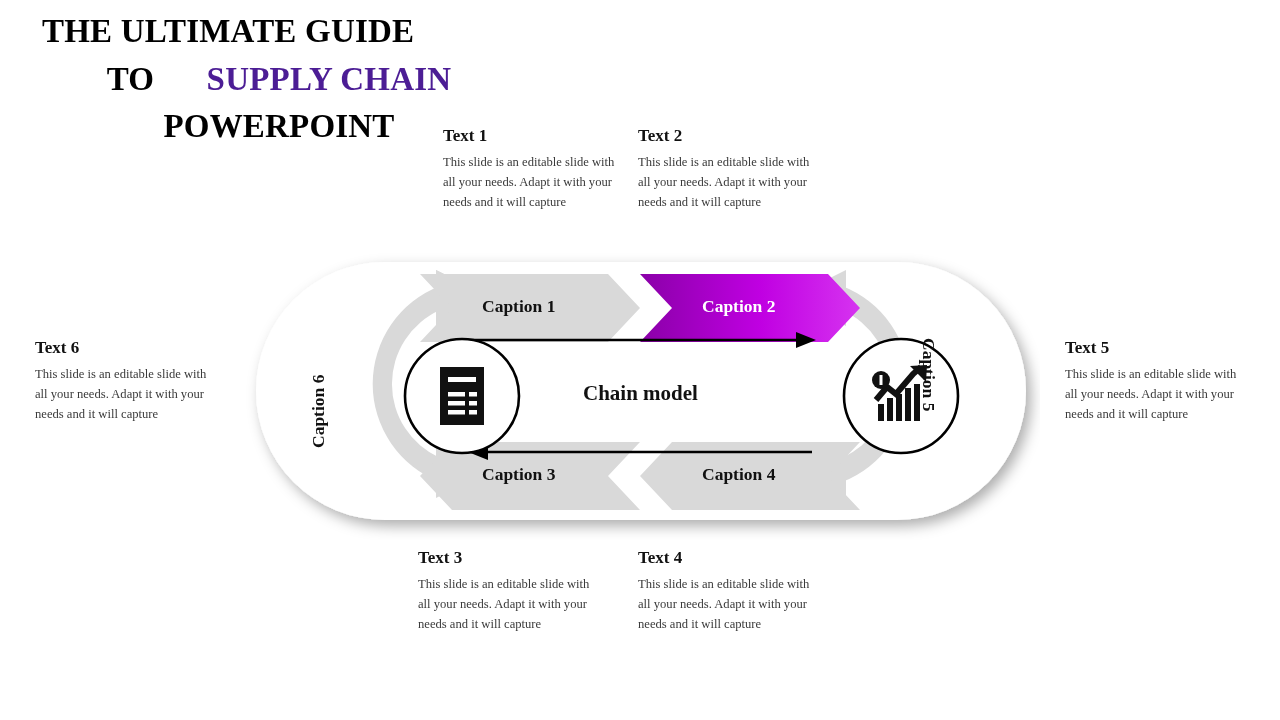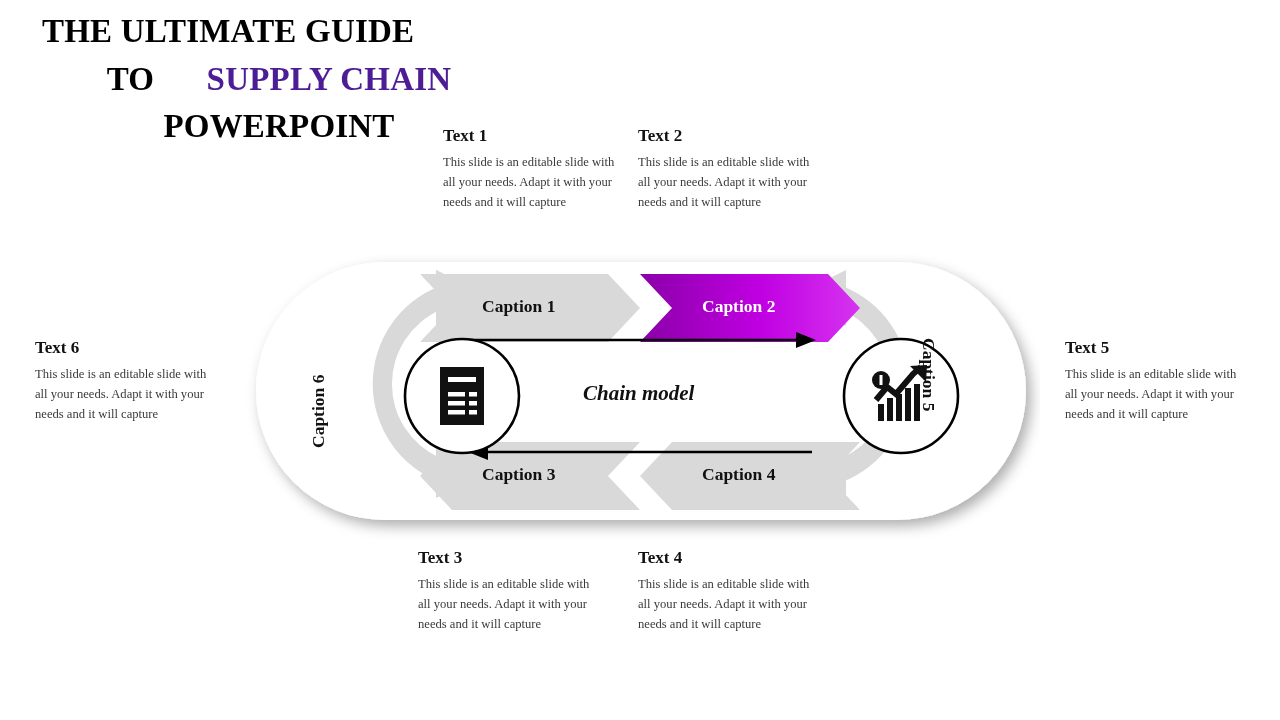--- a/index.html
+++ b/index.html
@@ -50,21 +50,20 @@
     color:#111;white-space:nowrap;pointer-events:none;
   }
   .capLabel.on-purple{color:#ffffff;}
   .vcap{
     position:absolute;font-weight:bold;font-size:17.5px;color:#111;
     white-space:nowrap;
   }
   #chain-model{
     position:absolute;font-weight:bold;font-size:21px;color:#111;
     white-space:nowrap;
-    font-style:italic;
   }
 </style>
 </head>
 <body>
 
 <div class="stage">
 
   <div id="title">
     <span class="t-l1">THE ULTIMATE GUIDE</span>
     <span class="t-l2"><span>TO </span><span class="accent">SUPPLY CHAIN</span></span>

